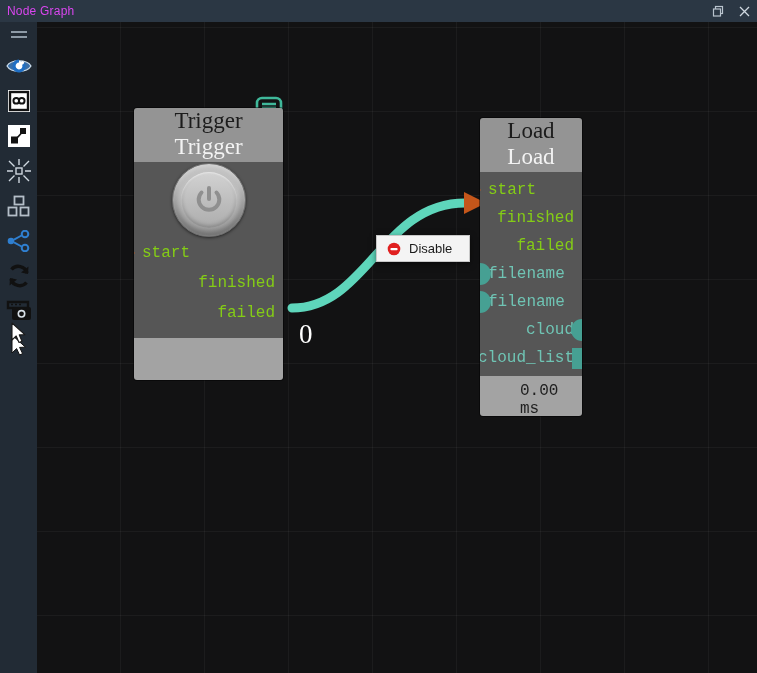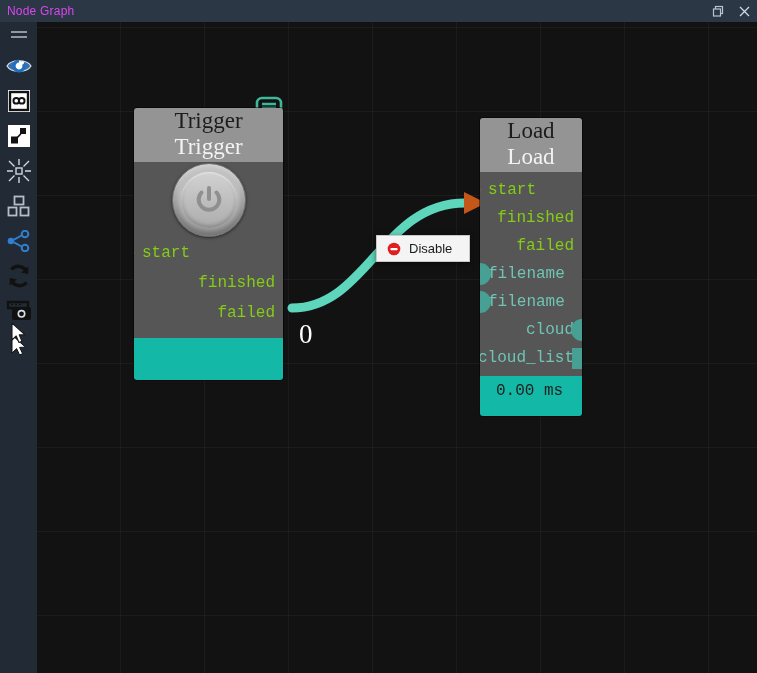--- a/index.html
+++ b/index.html
@@ -53,21 +53,21 @@
   .node-head {
     background:#949494; text-align:center; padding-top:0; padding-bottom:2px;
   }
   .node-title {
     font-family:"Liberation Serif", serif; font-size:23px; color:#1c1c1c; line-height:26px;
   }
   .node-subtitle {
     font-family:"Liberation Serif", serif; font-size:23px; color:#f3f3f3; line-height:26px;
   }
   .node-body { background:#565656; position:relative; }
-  .node-foot { background:#14b8a6; }
+  .node-foot { background:#a3a3a3;padding-left:24px; }
 
   .port-row {
     position:relative; height:28px; display:flex; align-items:center;
     font-family:"Liberation Mono", monospace; font-size:16px;
   }
   .port-row.in  { justify-content:flex-start; padding-left:8px; }
   .port-row.out { justify-content:flex-end;  padding-right:8px; }
   .lbl-exec { color:#84cc16; }
   .lbl-data { color:#6fc4b4; }
 

